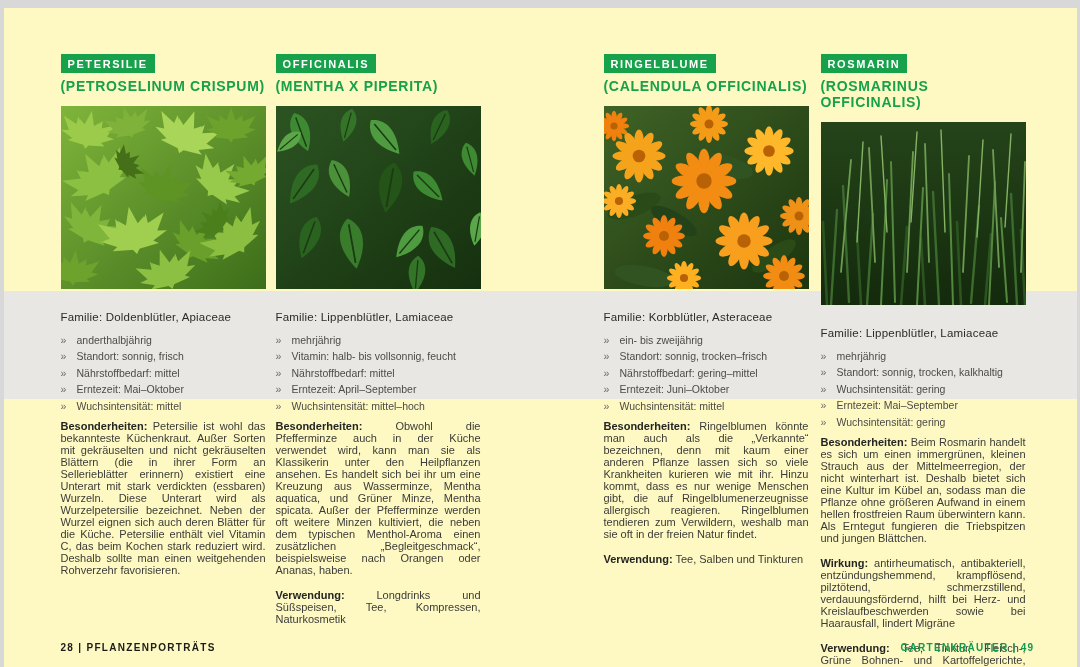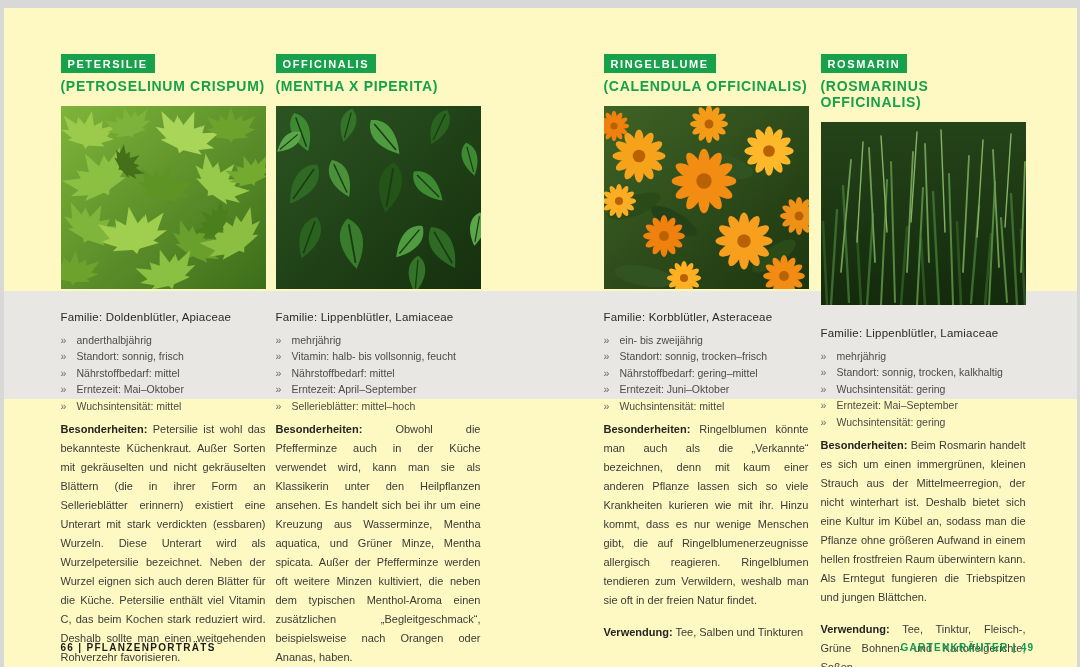--- a/index.html
+++ b/index.html
@@ -11,21 +11,21 @@
   .badge{display:inline-block;background:#17a14b;color:#ffffff;font-weight:bold;
          font-size:11px;letter-spacing:1.6px;padding:4px 7px 3px;}
   .latin{margin-top:5px;color:#17a14b;font-weight:bold;font-size:14px;letter-spacing:.7px;}
   .photo{margin-top:12px;width:205px;height:183px;overflow:hidden;background:#2c4d1c;}
   .photo svg{display:block;}
   .family{margin-top:22px;font-weight:normal;font-size:11.5px;color:#2a2a28;letter-spacing:.2px;}
   .facts{list-style:none;margin:9px 0 0;padding:0;}
   .facts li{display:flex;font-size:10.5px;color:#4b4b48;line-height:16.4px;}
   .facts .bul{width:16px;flex:none;color:#6b6b66;}
   .body{margin-top:6px;}
-  .body p{margin:0 0 13px;font-size:11px;line-height:19px;color:#3b3b38;text-align:justify;}
+  .body p{margin:0 0 13px;font-size:11px;line-height:12px;color:#3b3b38;text-align:justify;}
   .body b{color:#242422;}
   .footer{position:absolute;top:634px;font-size:10px;font-weight:bold;letter-spacing:1.3px;}
   .footer.left{left:57px;color:#1c1c1a;}
   .footer.right{right:42px;color:#0e9c4e;}
 </style>
 </head>
 <body>
 
 <div class="page">
   <div class="band"></div>
@@ -143,21 +143,21 @@
       <li>
           <span class="bul">»</span>
           <span>Nährstoffbedarf: mittel</span>
         </li>
       <li>
           <span class="bul">»</span>
           <span>Erntezeit: April–September</span>
         </li>
       <li>
           <span class="bul">»</span>
-          <span>Sellerieblätter: mittel–hoch</span>
+          <span>Wuchsintensität: mittel–hoch</span>
         </li>
     </ul>
     <div class="body">
       <p><b>Besonderheiten:</b> <span>Obwohl die Pfefferminze auch in der Küche verwendet wird, kann man sie als Klassikerin unter den Heilpflanzen ansehen. Es handelt sich bei ihr um eine Kreuzung aus Wasserminze, Mentha aquatica, und Grüner Minze, Mentha spicata. Außer der Pfefferminze werden oft weitere Minzen kultiviert, die neben dem typischen Menthol-Aroma einen zusätzlichen „Begleitgeschmack“, beispielsweise nach Orangen oder Ananas, haben.</span></p>
       <p><b>Verwendung:</b> <span>Longdrinks und Süßspeisen, Tee, Kompressen, Naturkosmetik</span></p>
     </div>
   </div>
 
   <div class="col col3">
     <div class="badge">RINGELBLUME</div>
@@ -283,19 +283,20 @@
           <span class="bul">»</span>
           <span>Erntezeit: Mai–September</span>
         </li>
       <li>
           <span class="bul">»</span>
           <span>Wuchsintensität: gering</span>
         </li>
     </ul>
     <div class="body">
       <p><b>Besonderheiten:</b> <span>Beim Rosmarin handelt es sich um einen immergrünen, kleinen Strauch aus der Mittelmeerregion, der nicht winterhart ist. Deshalb bietet sich eine Kultur im Kübel an, sodass man die Pflanze ohne größeren Aufwand in einem hellen frostfreien Raum überwintern kann. Als Erntegut fungieren die Triebspitzen und jungen Blättchen.</span></p>
+      <p><b>Wirkung:</b> <span>antirheumatisch, antibakteriell, entzündungshemmend, krampflösend, pilztötend, schmerzstillend, verdauungsfördernd, hilft bei Herz- und Kreislaufbeschwerden sowie bei Haarausfall, lindert Migräne</span></p>
       <p><b>Verwendung:</b> <span>Tee, Tinktur, Fleisch-, Grüne Bohnen- und Kartoffelgerichte, Soßen</span></p>
     </div>
   </div>
 
-  <div class="footer left">66 | PFLANZENPORTRÄTS</div>
+  <div class="footer left">28 | PFLANZENPORTRÄTS</div>
   <div class="footer right">GARTENKRÄUTER | 49</div>
 </div>
 
 </body></html>

